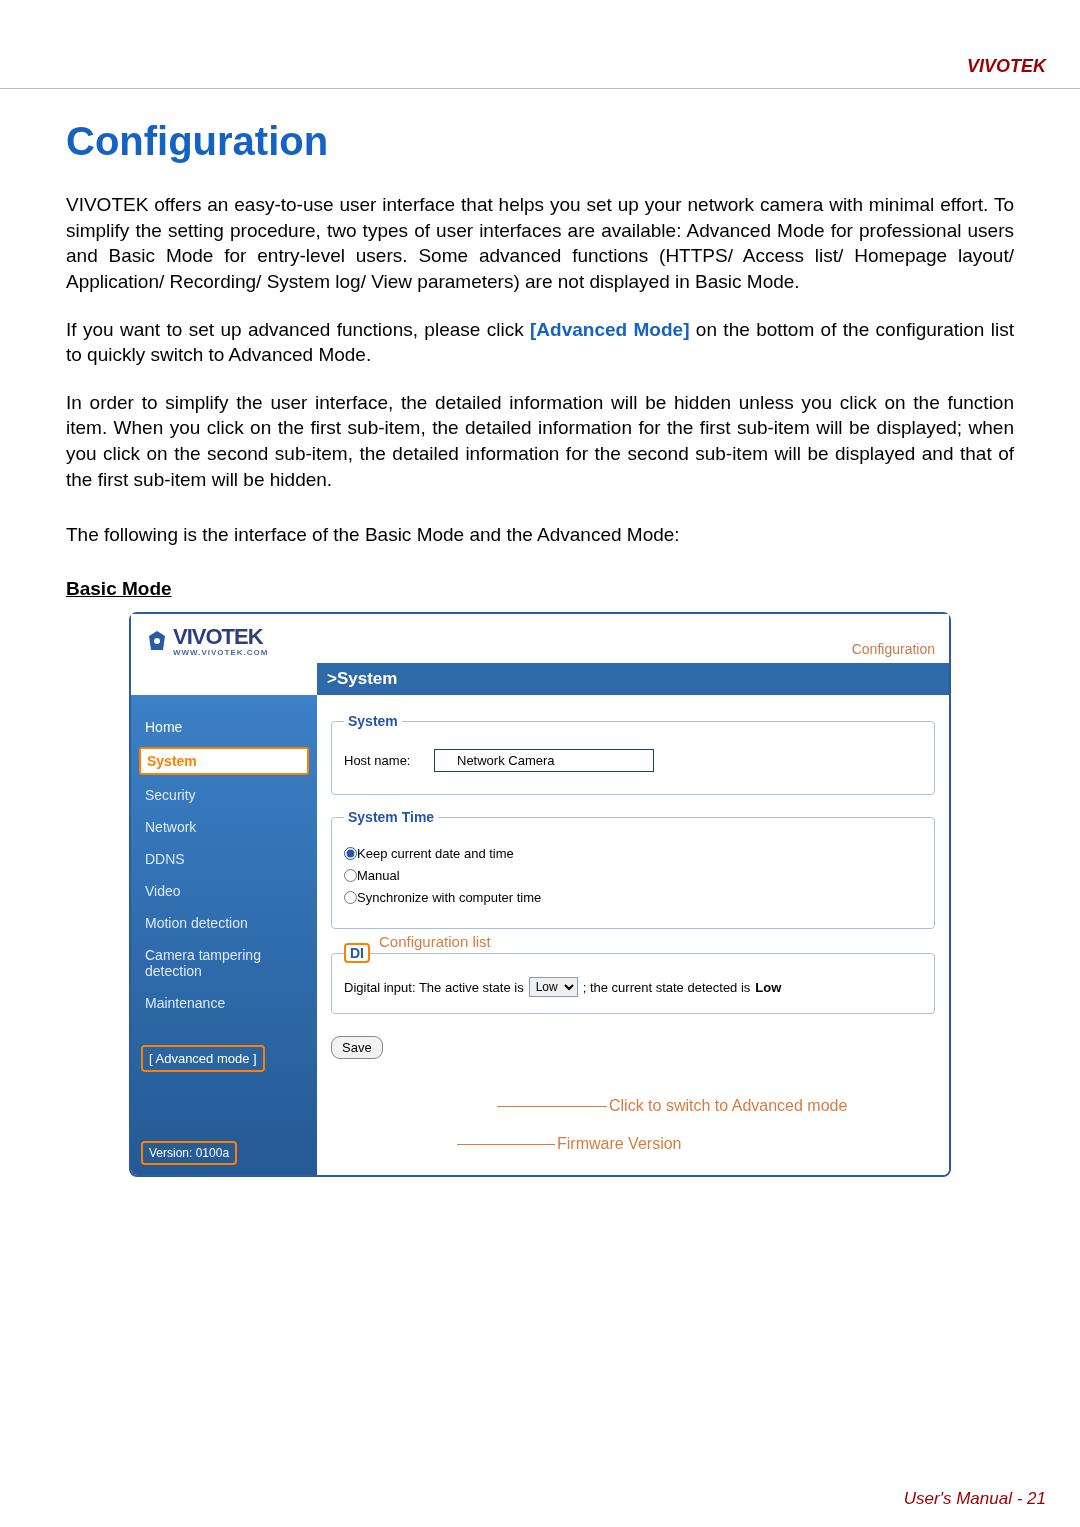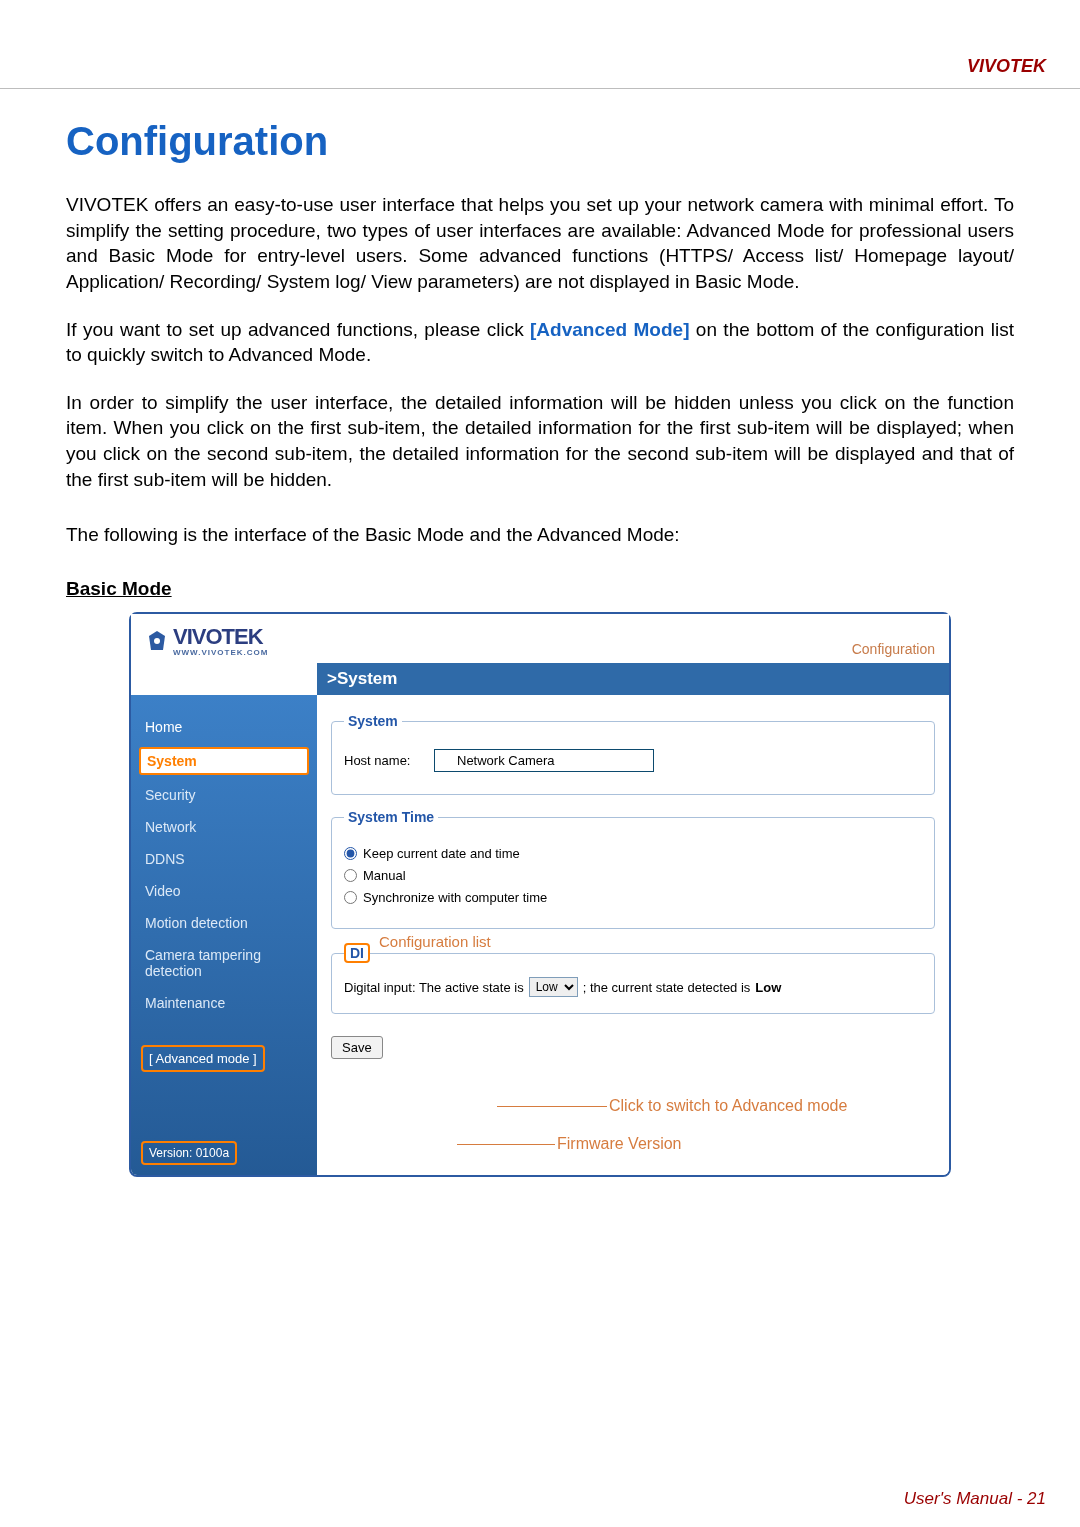--- a/index.html
+++ b/index.html
@@ -108,38 +108,38 @@
     padding: 14px 12px 16px 12px;
     margin-bottom: 14px;
     font-size: 13px;
   }
   fieldset.sgroup legend { color: #2356a8; font-weight: bold; padding: 0 4px; font-size: 14px; }
   .row { display: flex; align-items: center; gap: 10px; margin: 6px 0; }
   .row label { min-width: 80px; color: #000; }
   .row input[type=text] {
     border: 1px solid #0c4a6e; padding: 3px 22px; font-size: 13px; width: 220px;
   }
-  .radio-row { display: flex; align-items: center; gap: 6px; margin: 7px 0; font-size: 13px; }
+  .radio-row { display: flex; align-items: center; margin: 7px 0; font-size: 13px; }
   .radio-row input { accent-color: #2356a8; }
   .di-legend {
     color: #d67c3f; font-size: 14px; padding: 0 4px;
     border: 2px solid #ff7f00; border-radius: 4px;
     position: relative; z-index: 2; background:#fff;
   }
   .di-box { position: relative; }
   .config-list-label {
     position: absolute; color: #d67c3f; font-size: 15px;
     left: 44px; top: -10px; background:#fff; padding:0 4px;
     z-index:3;
   }
   .di-inner { font-size: 13px; display:flex; align-items:center; gap:5px; flex-wrap:wrap;}
   .di-inner select { border:1px solid #7f9db9; font-size:12px; padding:1px 2px;}
   .save-btn {
     border: 1px solid #888; background: #f2f2f2; font-size: 13px;
-    padding: 3px 10px; border-radius: 3px; margin-top: 8px; cursor:pointer;
+    padding: 3px 10px; border-radius: 9px; margin-top: 8px; cursor:pointer;
   }
   .callout {
     position: absolute; color: #d67c3f; font-size: 16px;
   }
   .callout.adv { left: 292px; bottom: 60px; }
   .callout.fw  { left: 240px; bottom: 22px; }
   .conn-line {
     position: absolute; background: #d67c3f;
     height: 1.5px;
   }

